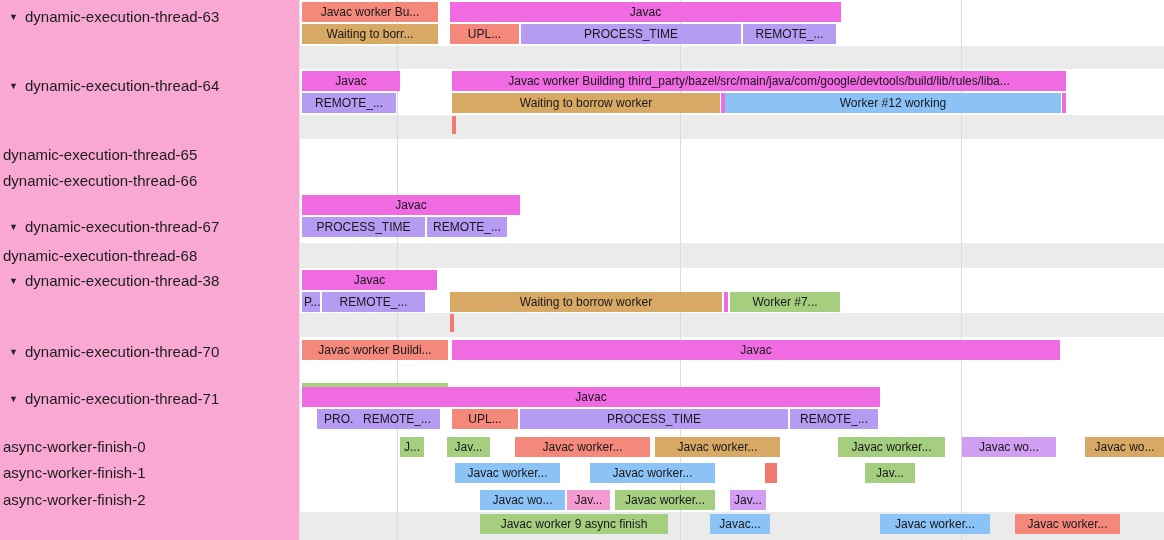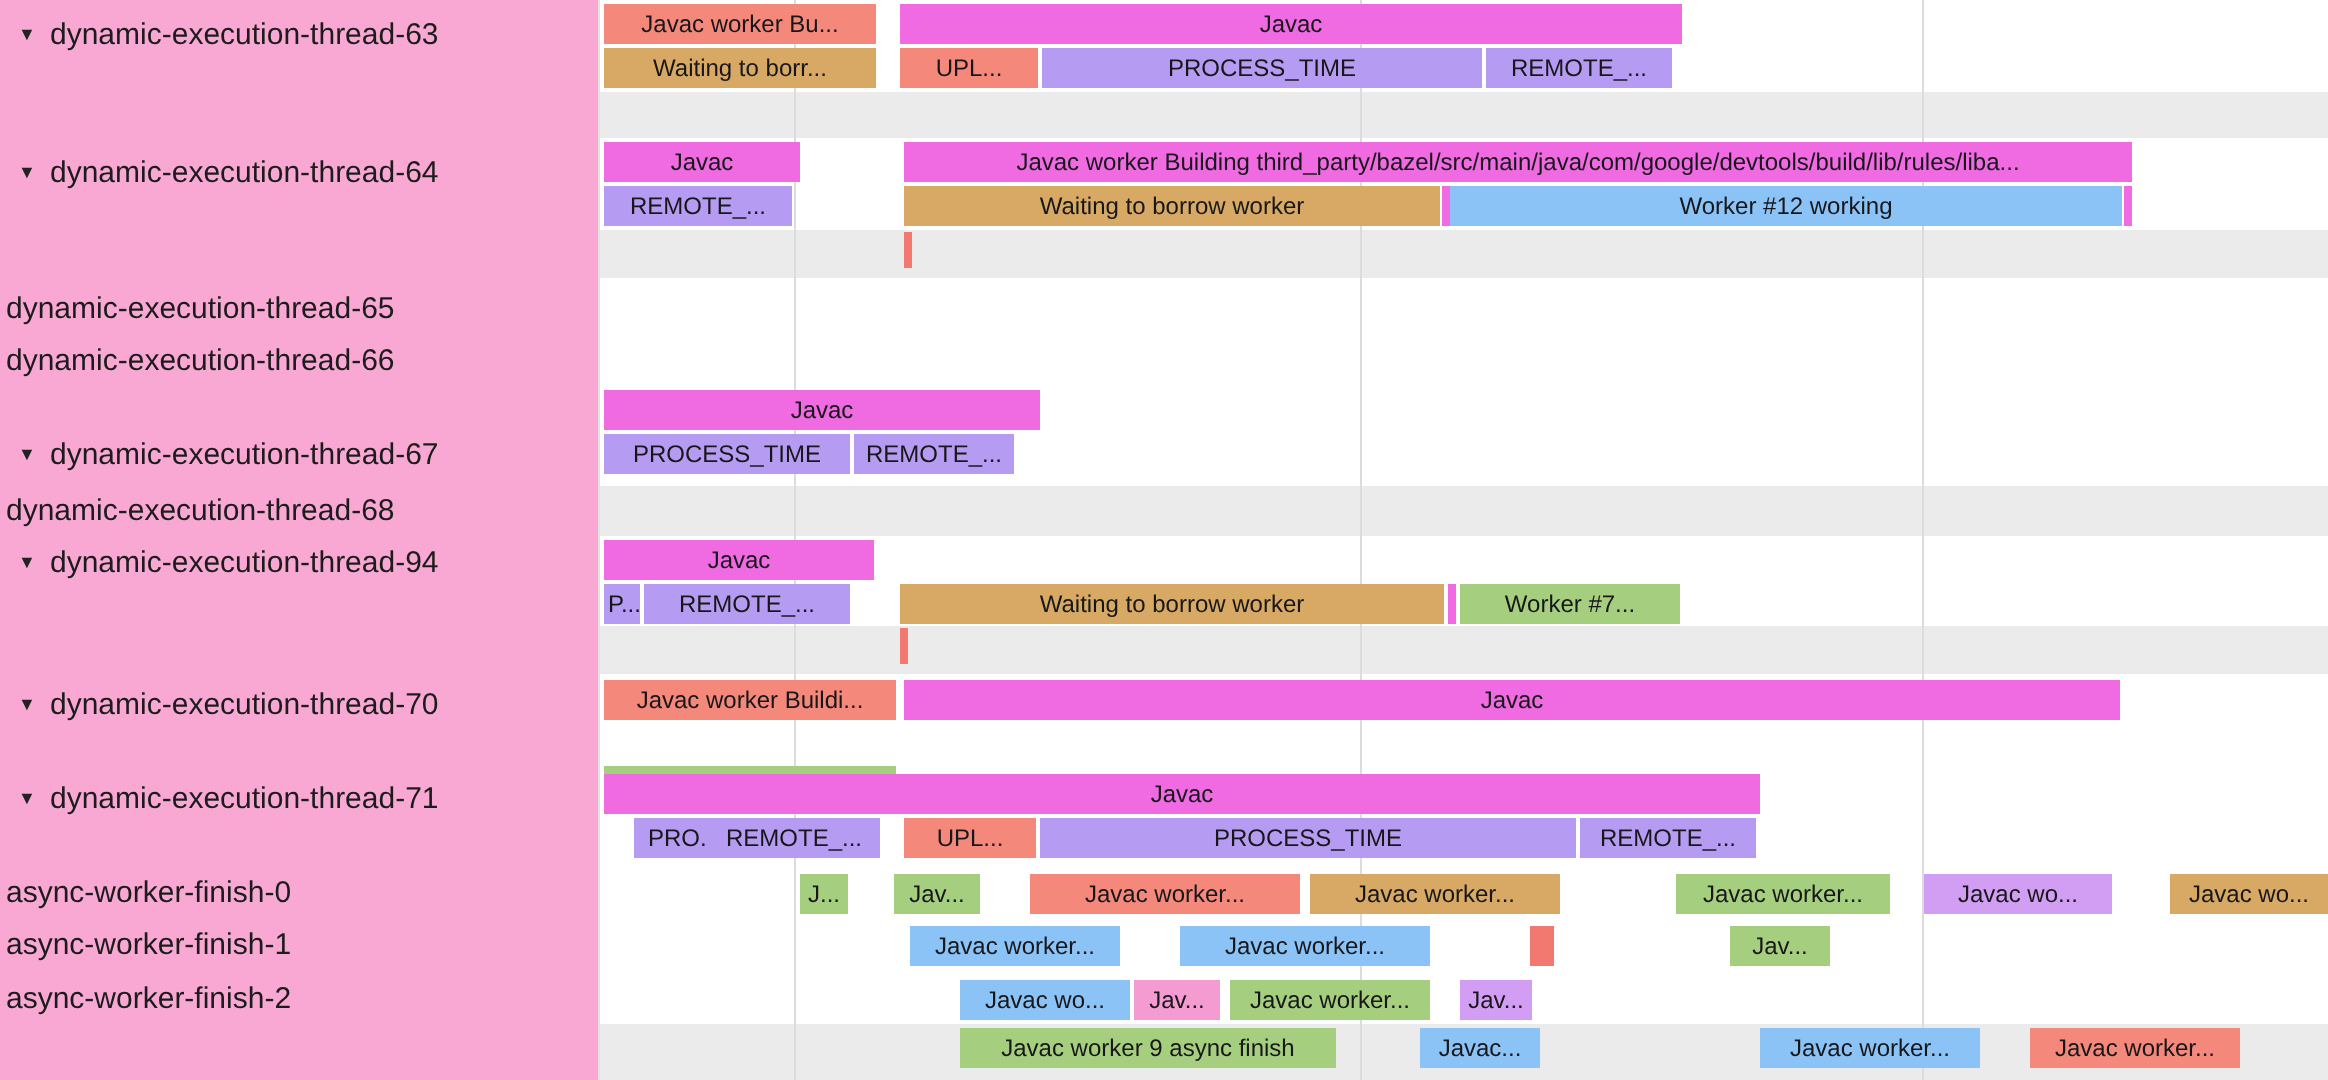--- a/index.html
+++ b/index.html
@@ -97,20 +97,20 @@
       <div class="slice" style="left: 580px; top: 514px; width: 110px; background: rgb(140, 195, 247);">Javac worker...</div>
       <div class="slice" style="left: 715px; top: 514px; width: 105px; background: rgb(244, 137, 123);">Javac worker...</div>
     </div>
   <div class="sidebar">
       <div class="track-label" style="top: 8px;"><span class="tri">▼</span><span>dynamic-execution-thread-63</span></div>
       <div class="track-label" style="top: 77px;"><span class="tri">▼</span><span>dynamic-execution-thread-64</span></div>
       <div class="track-label" style="top: 146px;"><span>dynamic-execution-thread-65</span></div>
       <div class="track-label" style="top: 172px;"><span>dynamic-execution-thread-66</span></div>
       <div class="track-label" style="top: 198px; margin-top: 20px;"><span class="tri">▼</span><span>dynamic-execution-thread-67</span></div>
       <div class="track-label" style="top: 247px;"><span>dynamic-execution-thread-68</span></div>
-      <div class="track-label" style="top: 272px;"><span class="tri">▼</span><span>dynamic-execution-thread-94</span></div>
+      <div class="track-label" style="top: 272px;"><span class="tri">▼</span><span>dynamic-execution-thread-38</span></div>
       <div class="track-label" style="top: 343px;"><span class="tri">▼</span><span>dynamic-execution-thread-70</span></div>
       <div class="track-label" style="top: 390px;"><span class="tri">▼</span><span>dynamic-execution-thread-71</span></div>
       <div class="track-label" style="top: 438px;"><span>async-worker-finish-0</span></div>
       <div class="track-label" style="top: 464px;"><span>async-worker-finish-1</span></div>
       <div class="track-label" style="top: 491px;"><span>async-worker-finish-2</span></div>
     </div>
 </div>
 
 </body></html>

